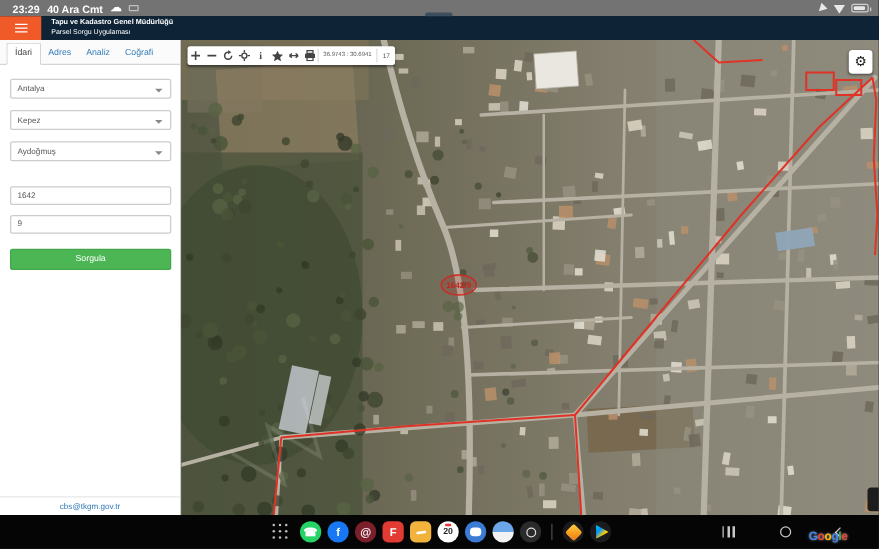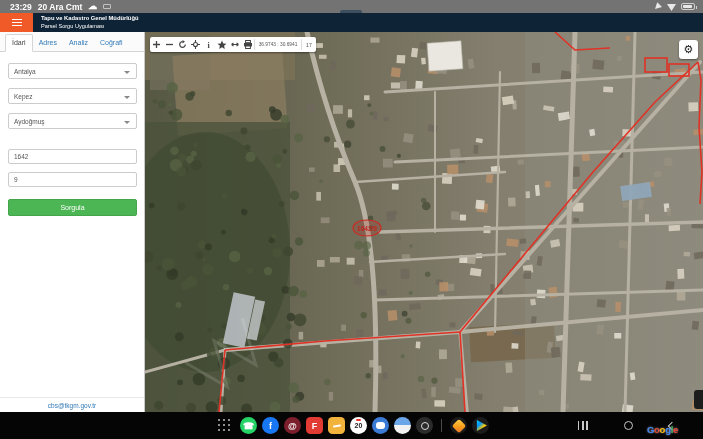--- a/index.html
+++ b/index.html
@@ -91,21 +91,21 @@
   .cal-face::before { content:""; position:absolute; top:2px; width:5px; height:1.5px; background:#e33; border-radius:1px; }
   .diamond { width:10px; height:10px; background:linear-gradient(135deg,#ffd24a,#f79e1b 55%,#e8762c); transform:rotate(45deg); border-radius:2px; }
   .playtri { width:11px; height:11px; background:linear-gradient(135deg,#00d7fe 0%,#0095ff 35%,#ffce00 65%,#ff3a44 100%); clip-path:polygon(8% 0, 100% 50%, 8% 100%); margin-left:2px; }
 </style>
 </head>
 <body>
 
 <div class="statusbar">
   <div class="sb-left">
     <span>23:29</span>
-    <span>20 Ara Cmt</span>
+    <span>40 Ara Cmt</span>
     <span class="sb-cloud">☁</span>
     <span class="sb-mini"></span>
   </div>
   <div class="sb-right">
     <span class="sb-cursor"></span>
     <span class="sb-wifi"></span>
     <span class="sb-batt"></span>
   </div>
 </div>
 <div class="punch-hole"></div>

